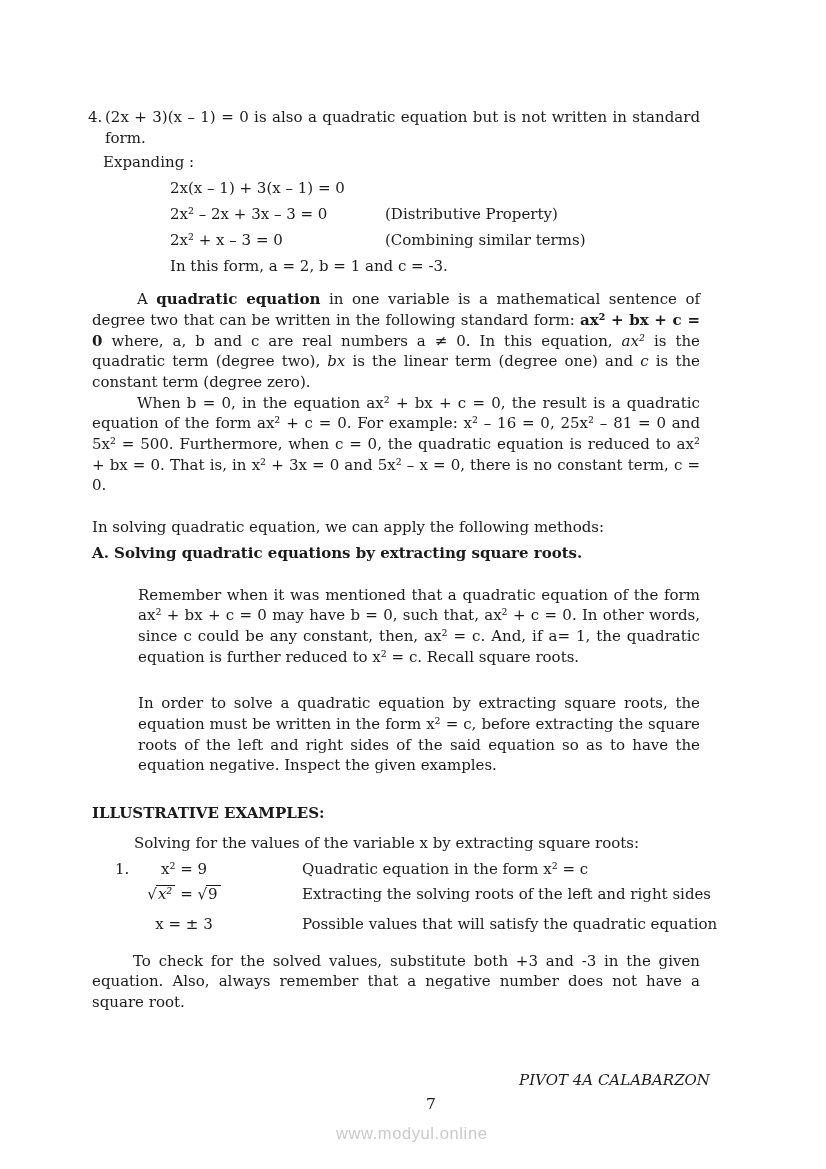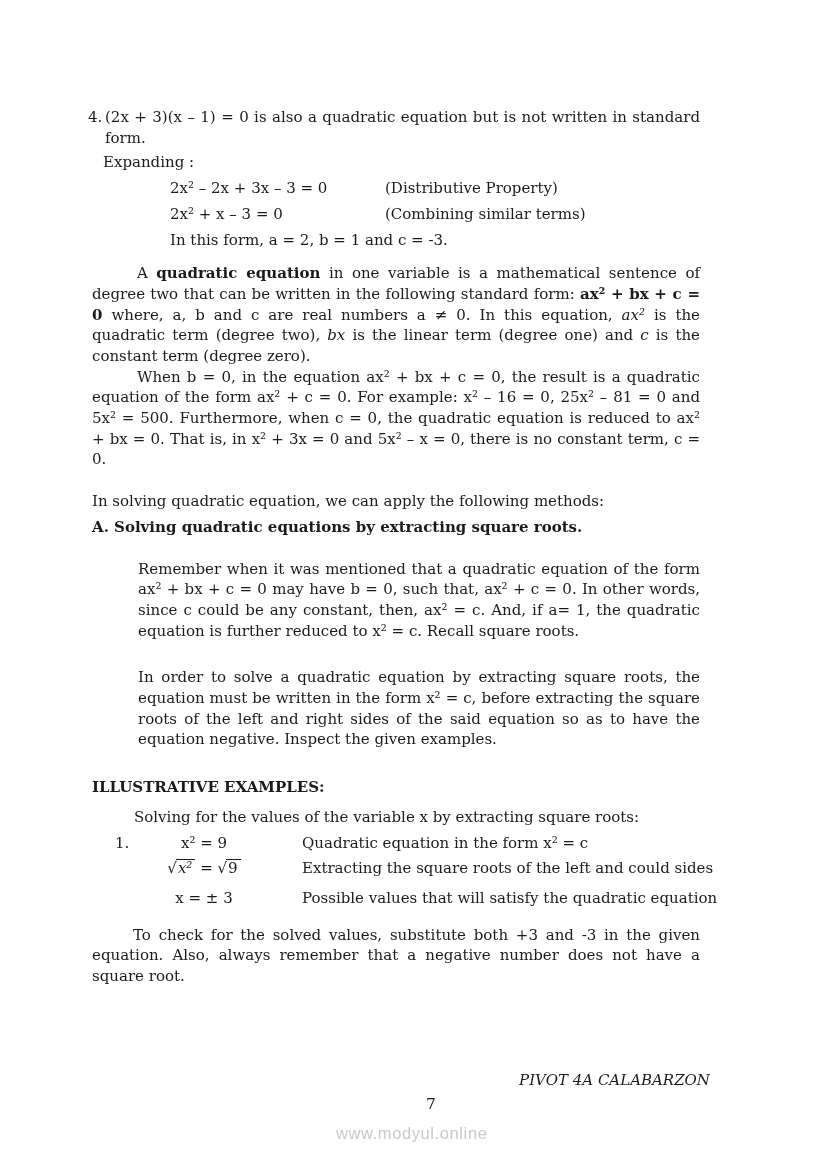--- a/index.html
+++ b/index.html
@@ -44,21 +44,21 @@
   .remember-para { margin-top: 21px;  }
   .inorder-para  { margin-top: 26px; }
 
   .illus-heading { margin-top: 27px; margin-left: 4px; font-weight: bold; }
   .solving-line  { margin-top: 9px;  margin-left: 46px; }
 
   .examples { margin-top: 5px; }
   .ex-row { position: relative; height: 25px; }
   .ex-row.tall { height: 30px; }
   .ex-row .num  { position: absolute; left: 27px; }
-  .ex-row .eqc  { position: absolute; left: 56px; width: 120px; text-align: center; white-space: nowrap; }
+  .ex-row .eqc  { position: absolute; left: 36px; width: 120px; text-align: center; white-space: nowrap; }
   .ex-row .desc { position: absolute; left: 214px; white-space: nowrap; }
 
   .sqrt { display: inline-block; white-space: nowrap; }
   .sqrt .rad { display: inline-block; }
   .sqrt .radicand {
     display: inline-block;
     border-top: 1.4px solid #1b1b1b;
     padding: 0 3px 0 2px;
     margin-left: -1px;
     line-height: 17px;
@@ -89,20 +89,24 @@
 
   <div class="list-item j">
     <span class="marker">4.</span>
     <span class="item-text">(2x + 3)(x – 1) = 0 is also a quadratic equation but is not written in standard form.</span>
   </div>
 
   <div class="expanding-label">Expanding :</div>
 
   <div class="eq-block">
     <div class="eq-row">
+      <span class="eq">2x(x – 1) + 3(x – 1) = 0</span>
+      <span class="note"></span>
+    </div>
+    <div class="eq-row">
       <span class="eq">2x² – 2x + 3x – 3 = 0</span>
       <span class="note">(Distributive Property)</span>
     </div>
     <div class="eq-row">
       <span class="eq">2x² + x – 3 = 0</span>
       <span class="note">(Combining similar terms)</span>
     </div>
     <div class="eq-row">
       <span class="eq">In this form, a = 2, b = 1 and c = -3.</span>
       <span class="note"></span>
@@ -126,21 +130,21 @@
   <p class="solving-line">Solving for the values of the variable x by extracting square roots:</p>
 
   <div class="examples">
     <div class="ex-row">
       <span class="num">1.</span>
       <span class="eqc">x² = 9</span>
       <span class="desc">Quadratic equation in the form x² = c</span>
     </div>
     <div class="ex-row tall">
       <span class="eqc"><span class="sqrt"><span class="rad">√</span><span class="radicand math">x²</span></span> <span>=</span> <span class="sqrt"><span class="rad">√</span><span class="radicand">9</span></span></span>
-      <span class="desc">Extracting the square roots of the left and could sides</span>
+      <span class="desc">Extracting the solving roots of the left and right sides</span>
     </div>
     <div class="ex-row">
       <span class="eqc">x = ± 3</span>
       <span class="desc">Possible values that will satisfy the quadratic equation</span>
     </div>
   </div>
 
   <p class="para check-para j">To check for the solved values, substitute both +3 and -3 in the given equation. Also, always remember that a negative number does not have a square root.</p>
 
 </div>

